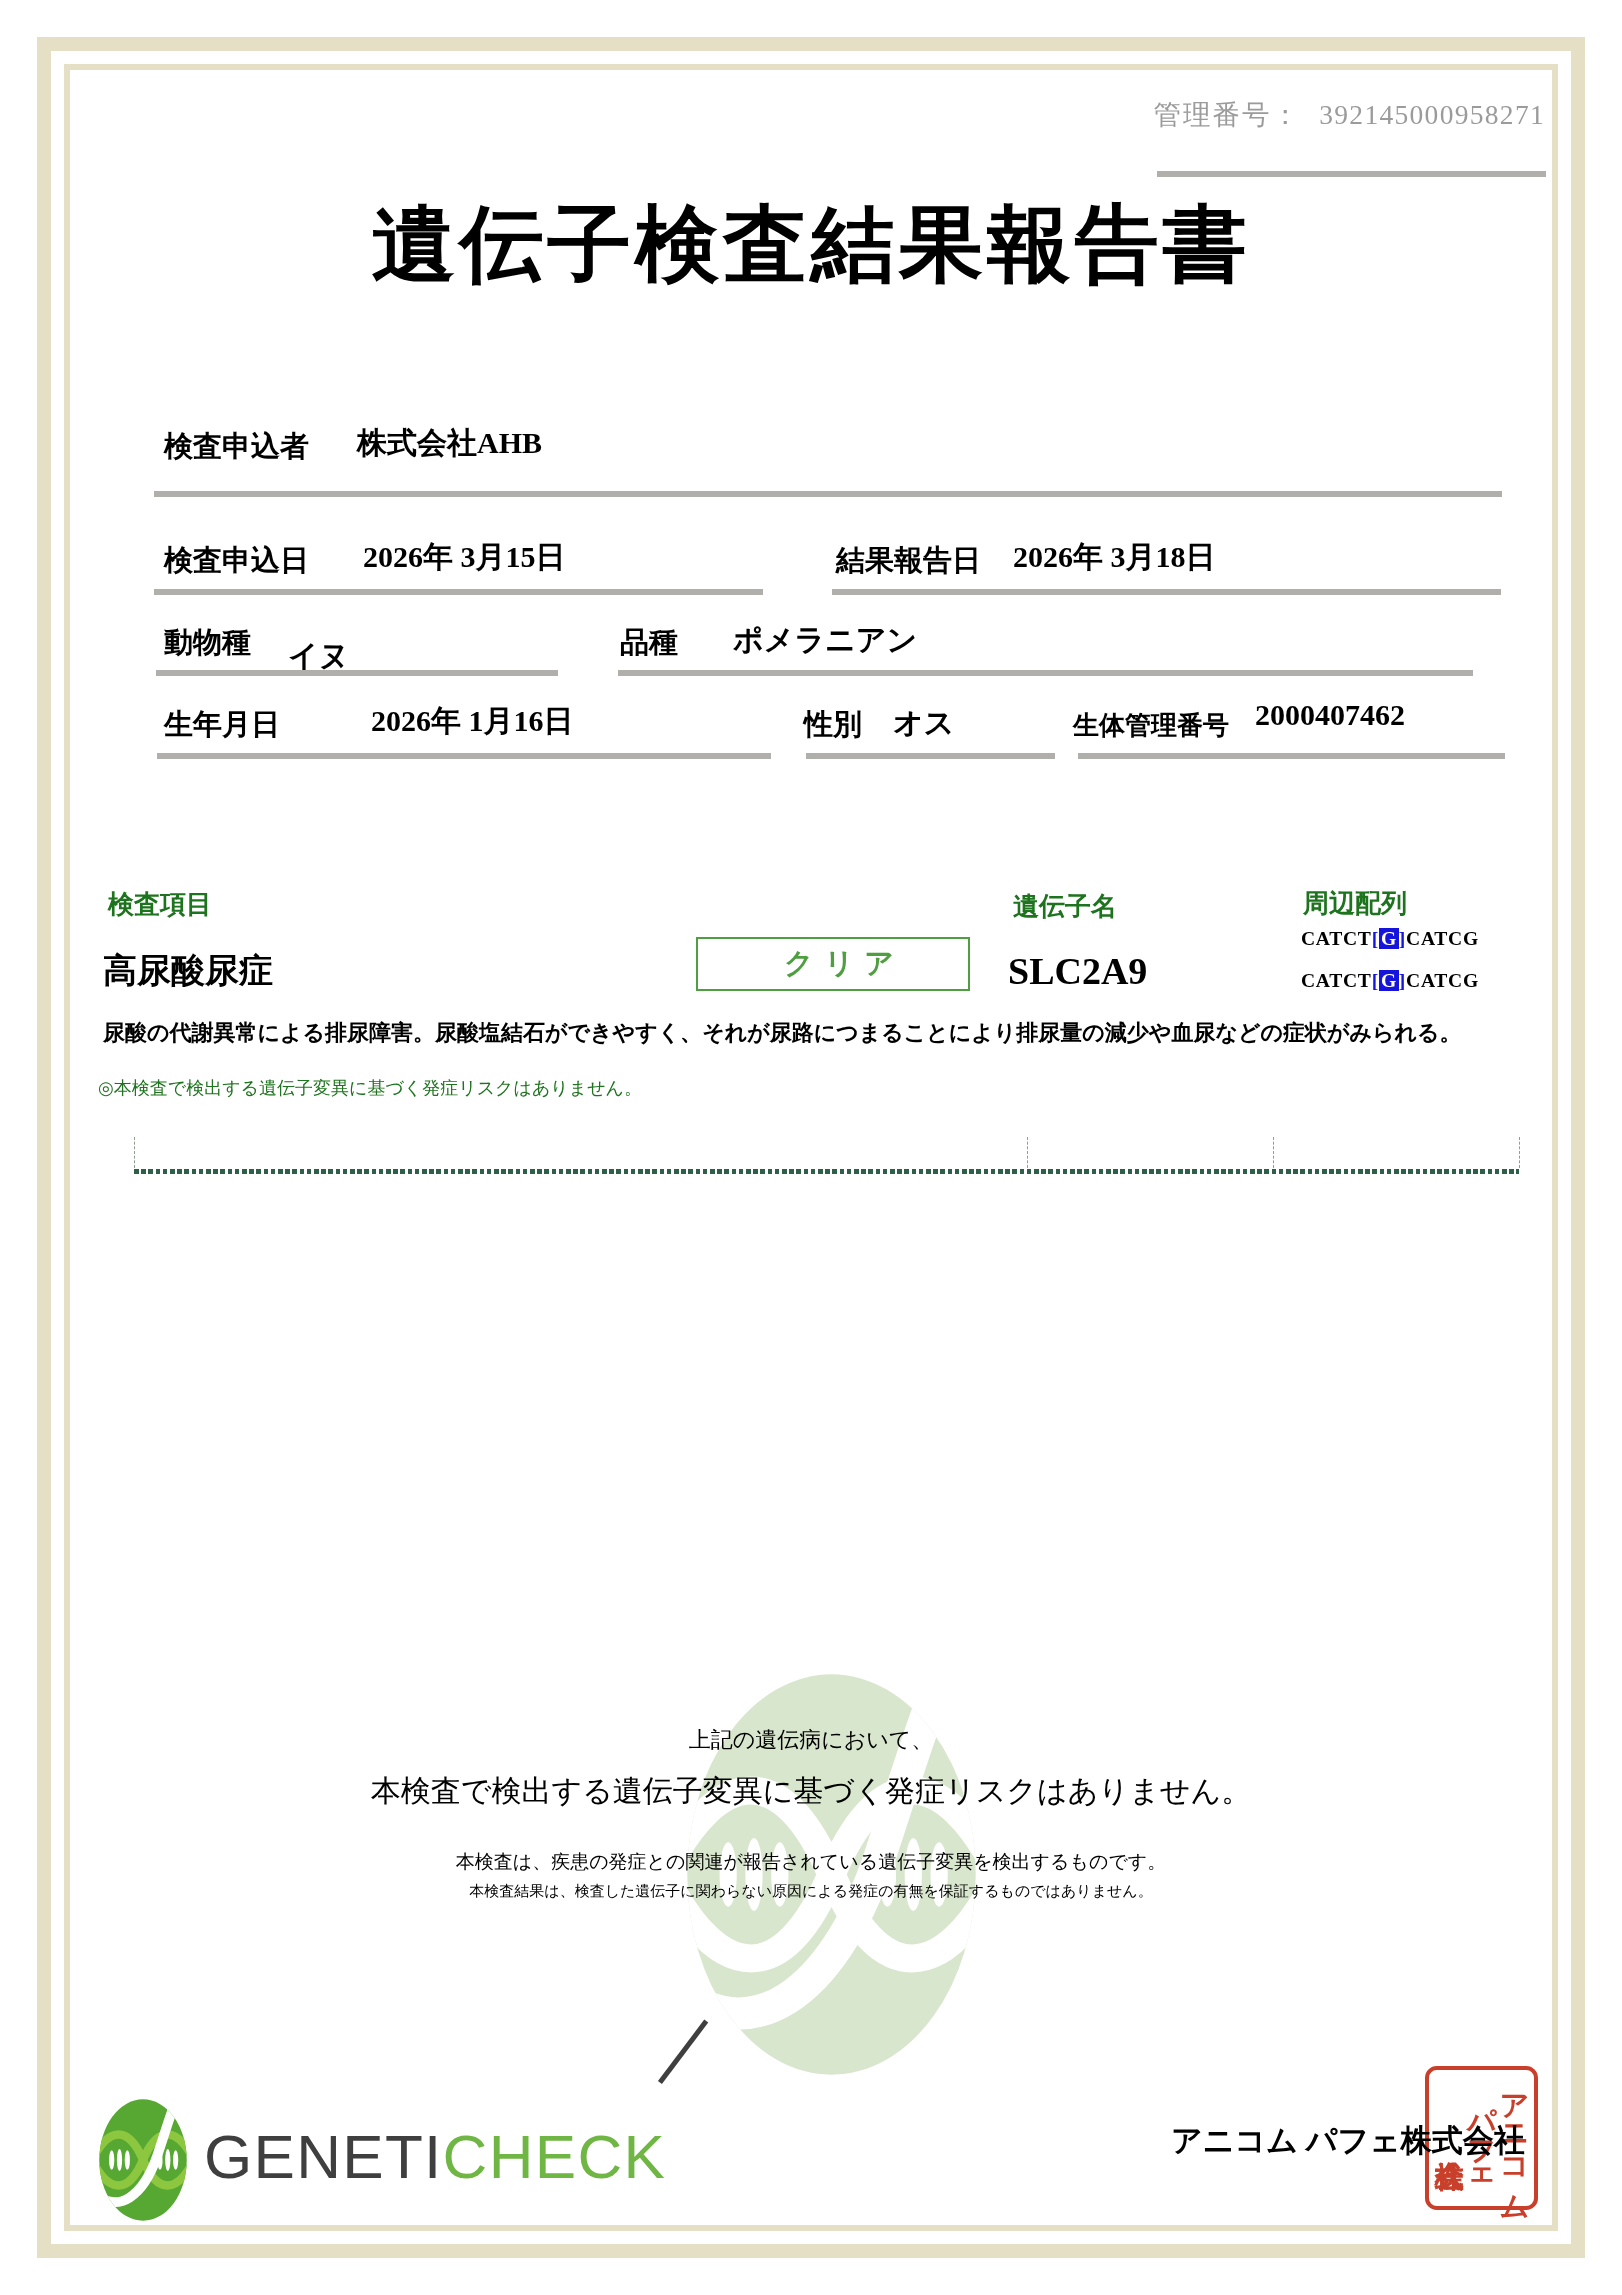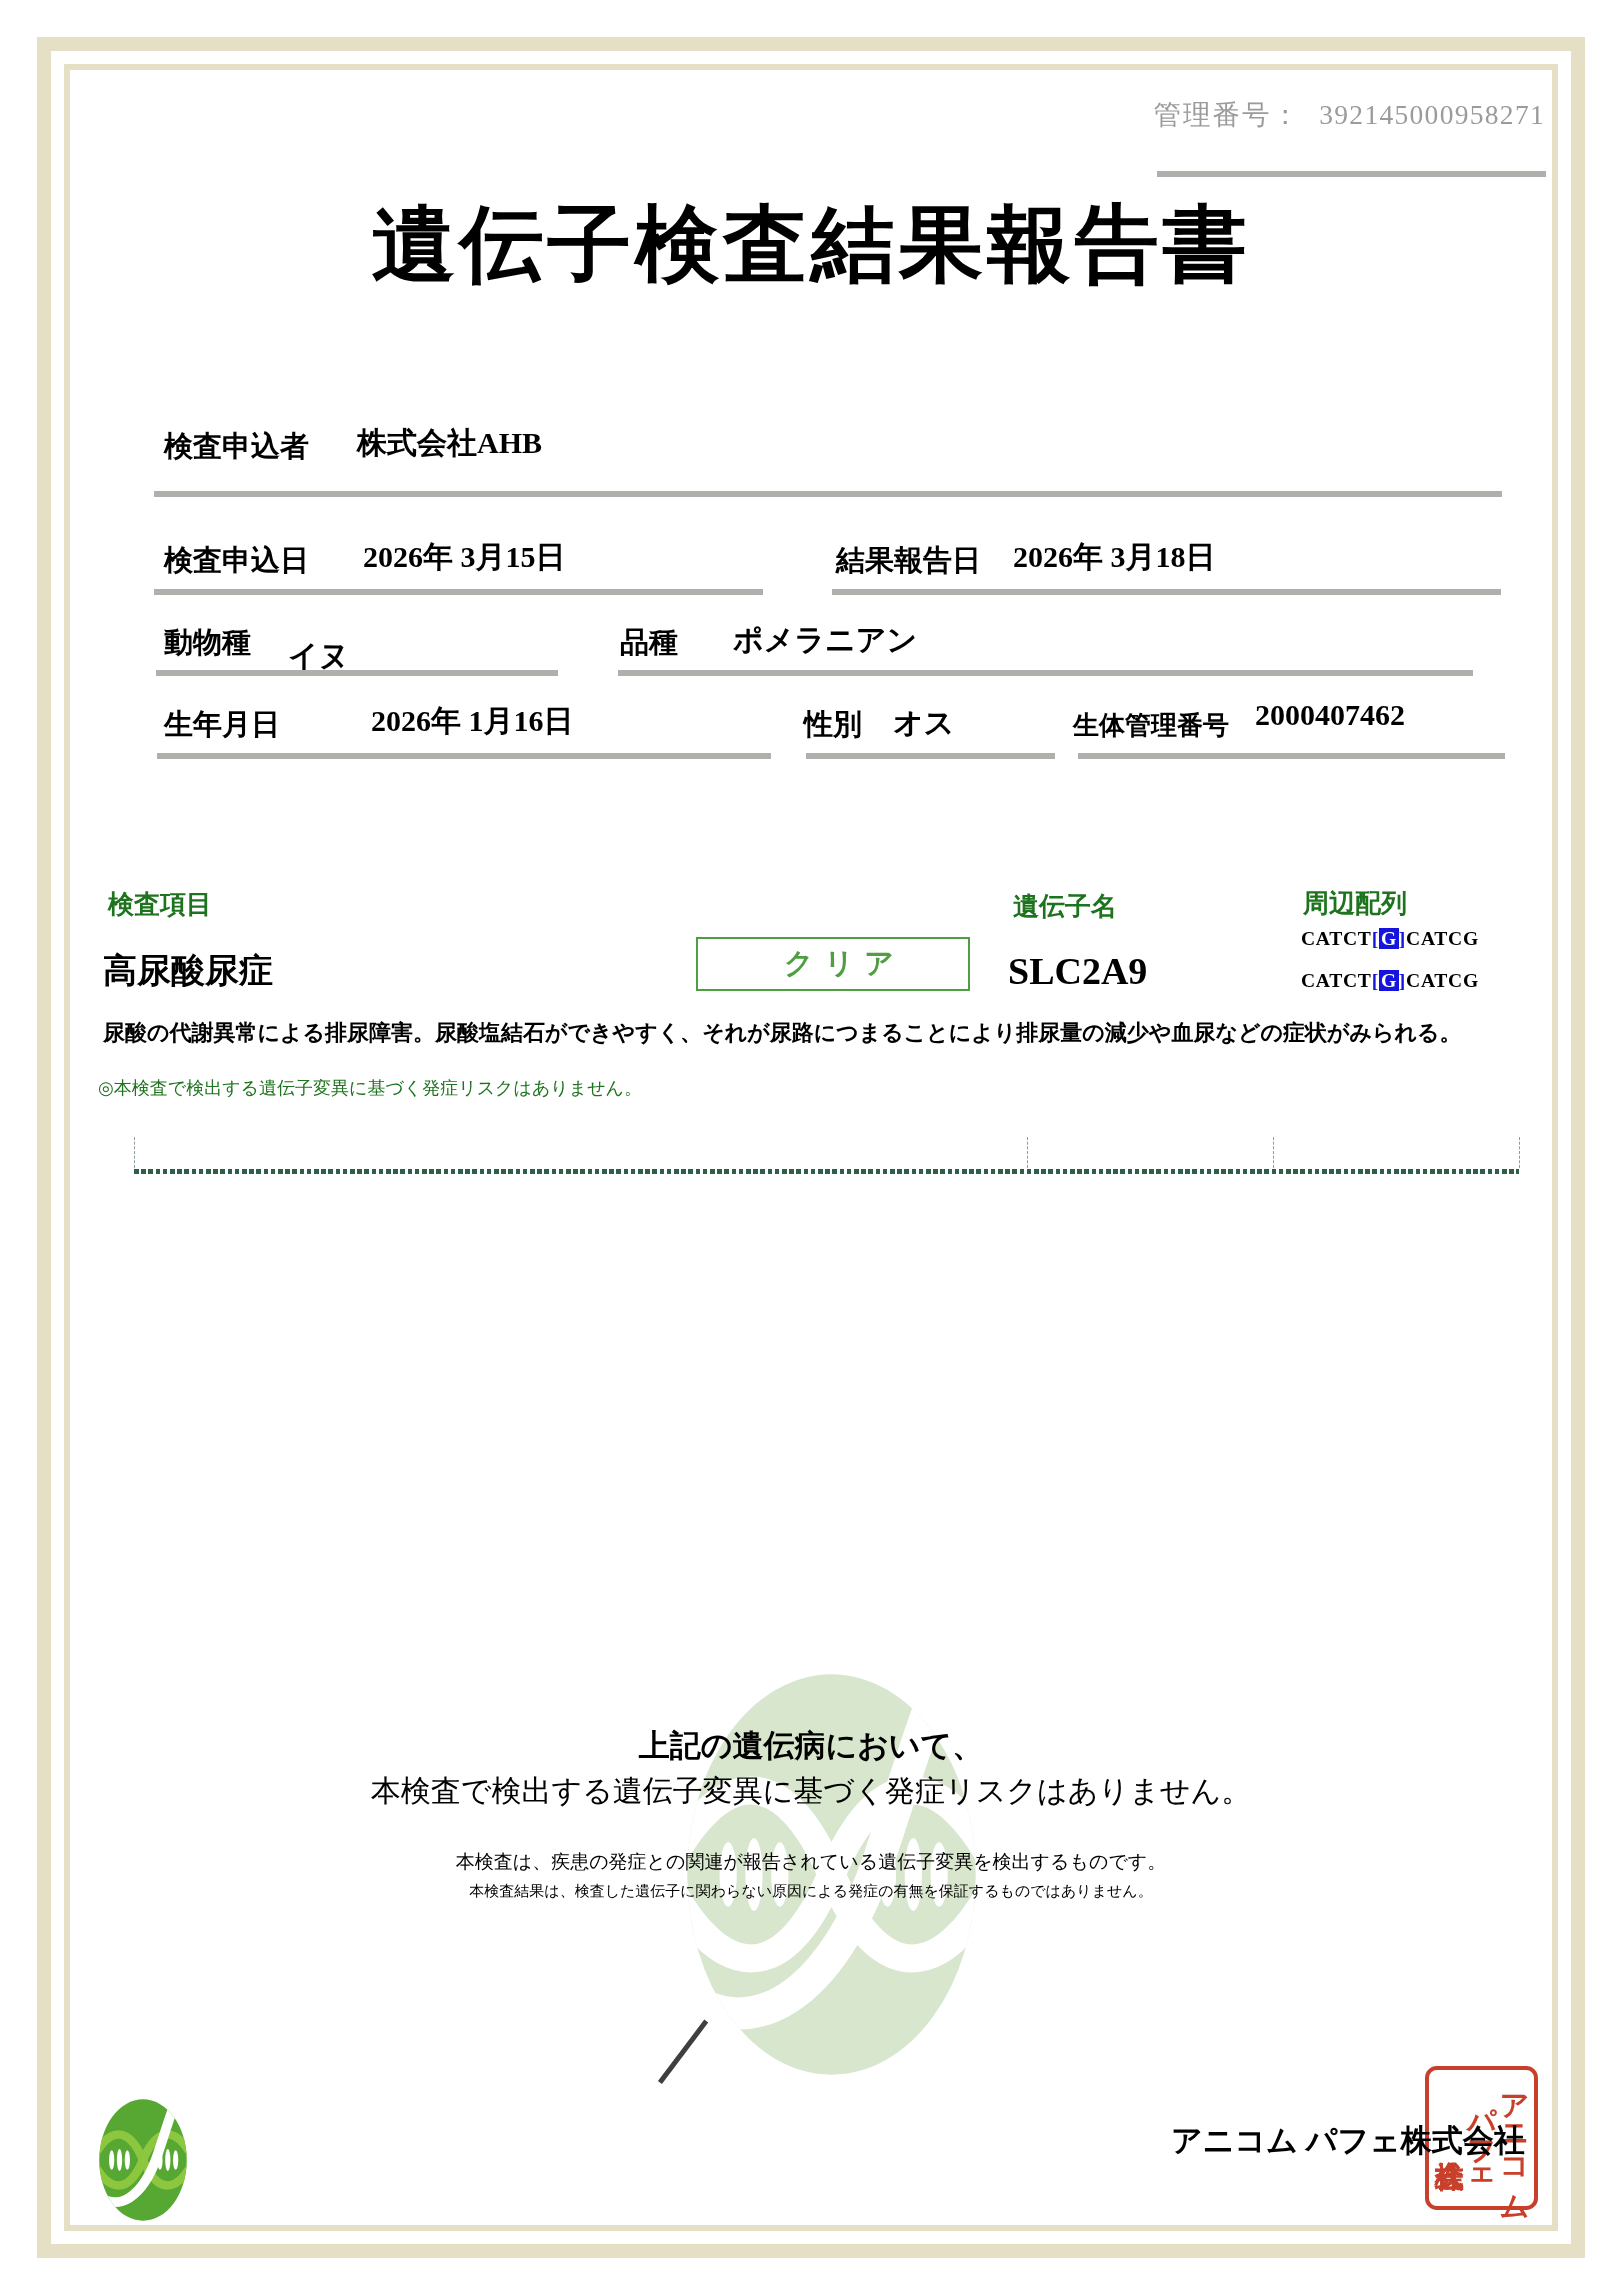--- a/index.html
+++ b/index.html
@@ -100,21 +100,21 @@
   .dash-div{position:absolute;top:0;height:31px;width:0;border-left:1.3px dashed #8f9f8f;}
   .dash-div.d1{left:892px;}
   .dash-div.d2{left:1138px;}
   .dot-line{top:1169px;left:134px;width:1385px;height:4.6px;
     background:repeating-linear-gradient(90deg,#2e5f49 0 4.6px,transparent 4.6px 7.2px);}
 
   
   .watermark{top:1670px;left:671px;width:321px;height:409px;z-index:0;}
   .center-text{left:0;width:100%;text-align:center;z-index:2;
     font-family:"Liberation Sans","DejaVu Sans",sans-serif;color:var(--ink);}
-  .ct1{top:1725px;font-size:31px;font-weight:700;}
+  .ct1{top:1725px;font-size:22px;font-weight:400;}
   .ct2{top:1771px;font-size:30px;font-weight:500;}
   .ct3{top:1849px;font-size:19px;font-weight:500;}
   .ct4{top:1882px;font-size:15px;font-weight:500;}
 
   
   .logo-mark{top:2098px;left:97px;width:92px;height:124px;}
   .wordmark{top:2121px;left:204px;font-size:62px;letter-spacing:1.3px;z-index:2;
     font-family:"Liberation Sans","DejaVu Sans",sans-serif;color:#3f3f3f;}
   .wordmark .check-part{color:#6fb644;}
   .k-tail{top:2080px;left:660px;width:77px;height:5.2px;background:#3f3f3f;
@@ -243,20 +243,23 @@
         <ellipse cx="22" cy="95" rx="4" ry="15" fill="#ffffff"></ellipse>
         <ellipse cx="34" cy="95" rx="4" ry="17" fill="#ffffff"></ellipse>
         <ellipse cx="46" cy="95" rx="4" ry="15" fill="#ffffff"></ellipse>
         <ellipse cx="96" cy="95" rx="4" ry="15" fill="#ffffff"></ellipse>
         <ellipse cx="108" cy="95" rx="4" ry="17" fill="#ffffff"></ellipse>
         <ellipse cx="120" cy="95" rx="4" ry="15" fill="#ffffff"></ellipse>
         <path d="M -2 148 C 32 176, 70 152, 92 88 C 101 61 108 38 116 16" stroke="#ffffff" stroke-width="15" fill="none"></path>
       </g>
     </svg>
   </div>
+  <div class="abs wordmark">
+    <span>GENETI</span><span class="check-part">CHECK</span>
+  </div>
   <div class="abs k-tail"></div>
 
   <div class="abs company">アニコム パフェ株式会社</div>
   <div class="abs stamp">
     <div class="stamp-inner">
       <div>アニコム</div>
       <div>パフェ</div>
       <div>株式会社</div>
     </div>
   </div>

